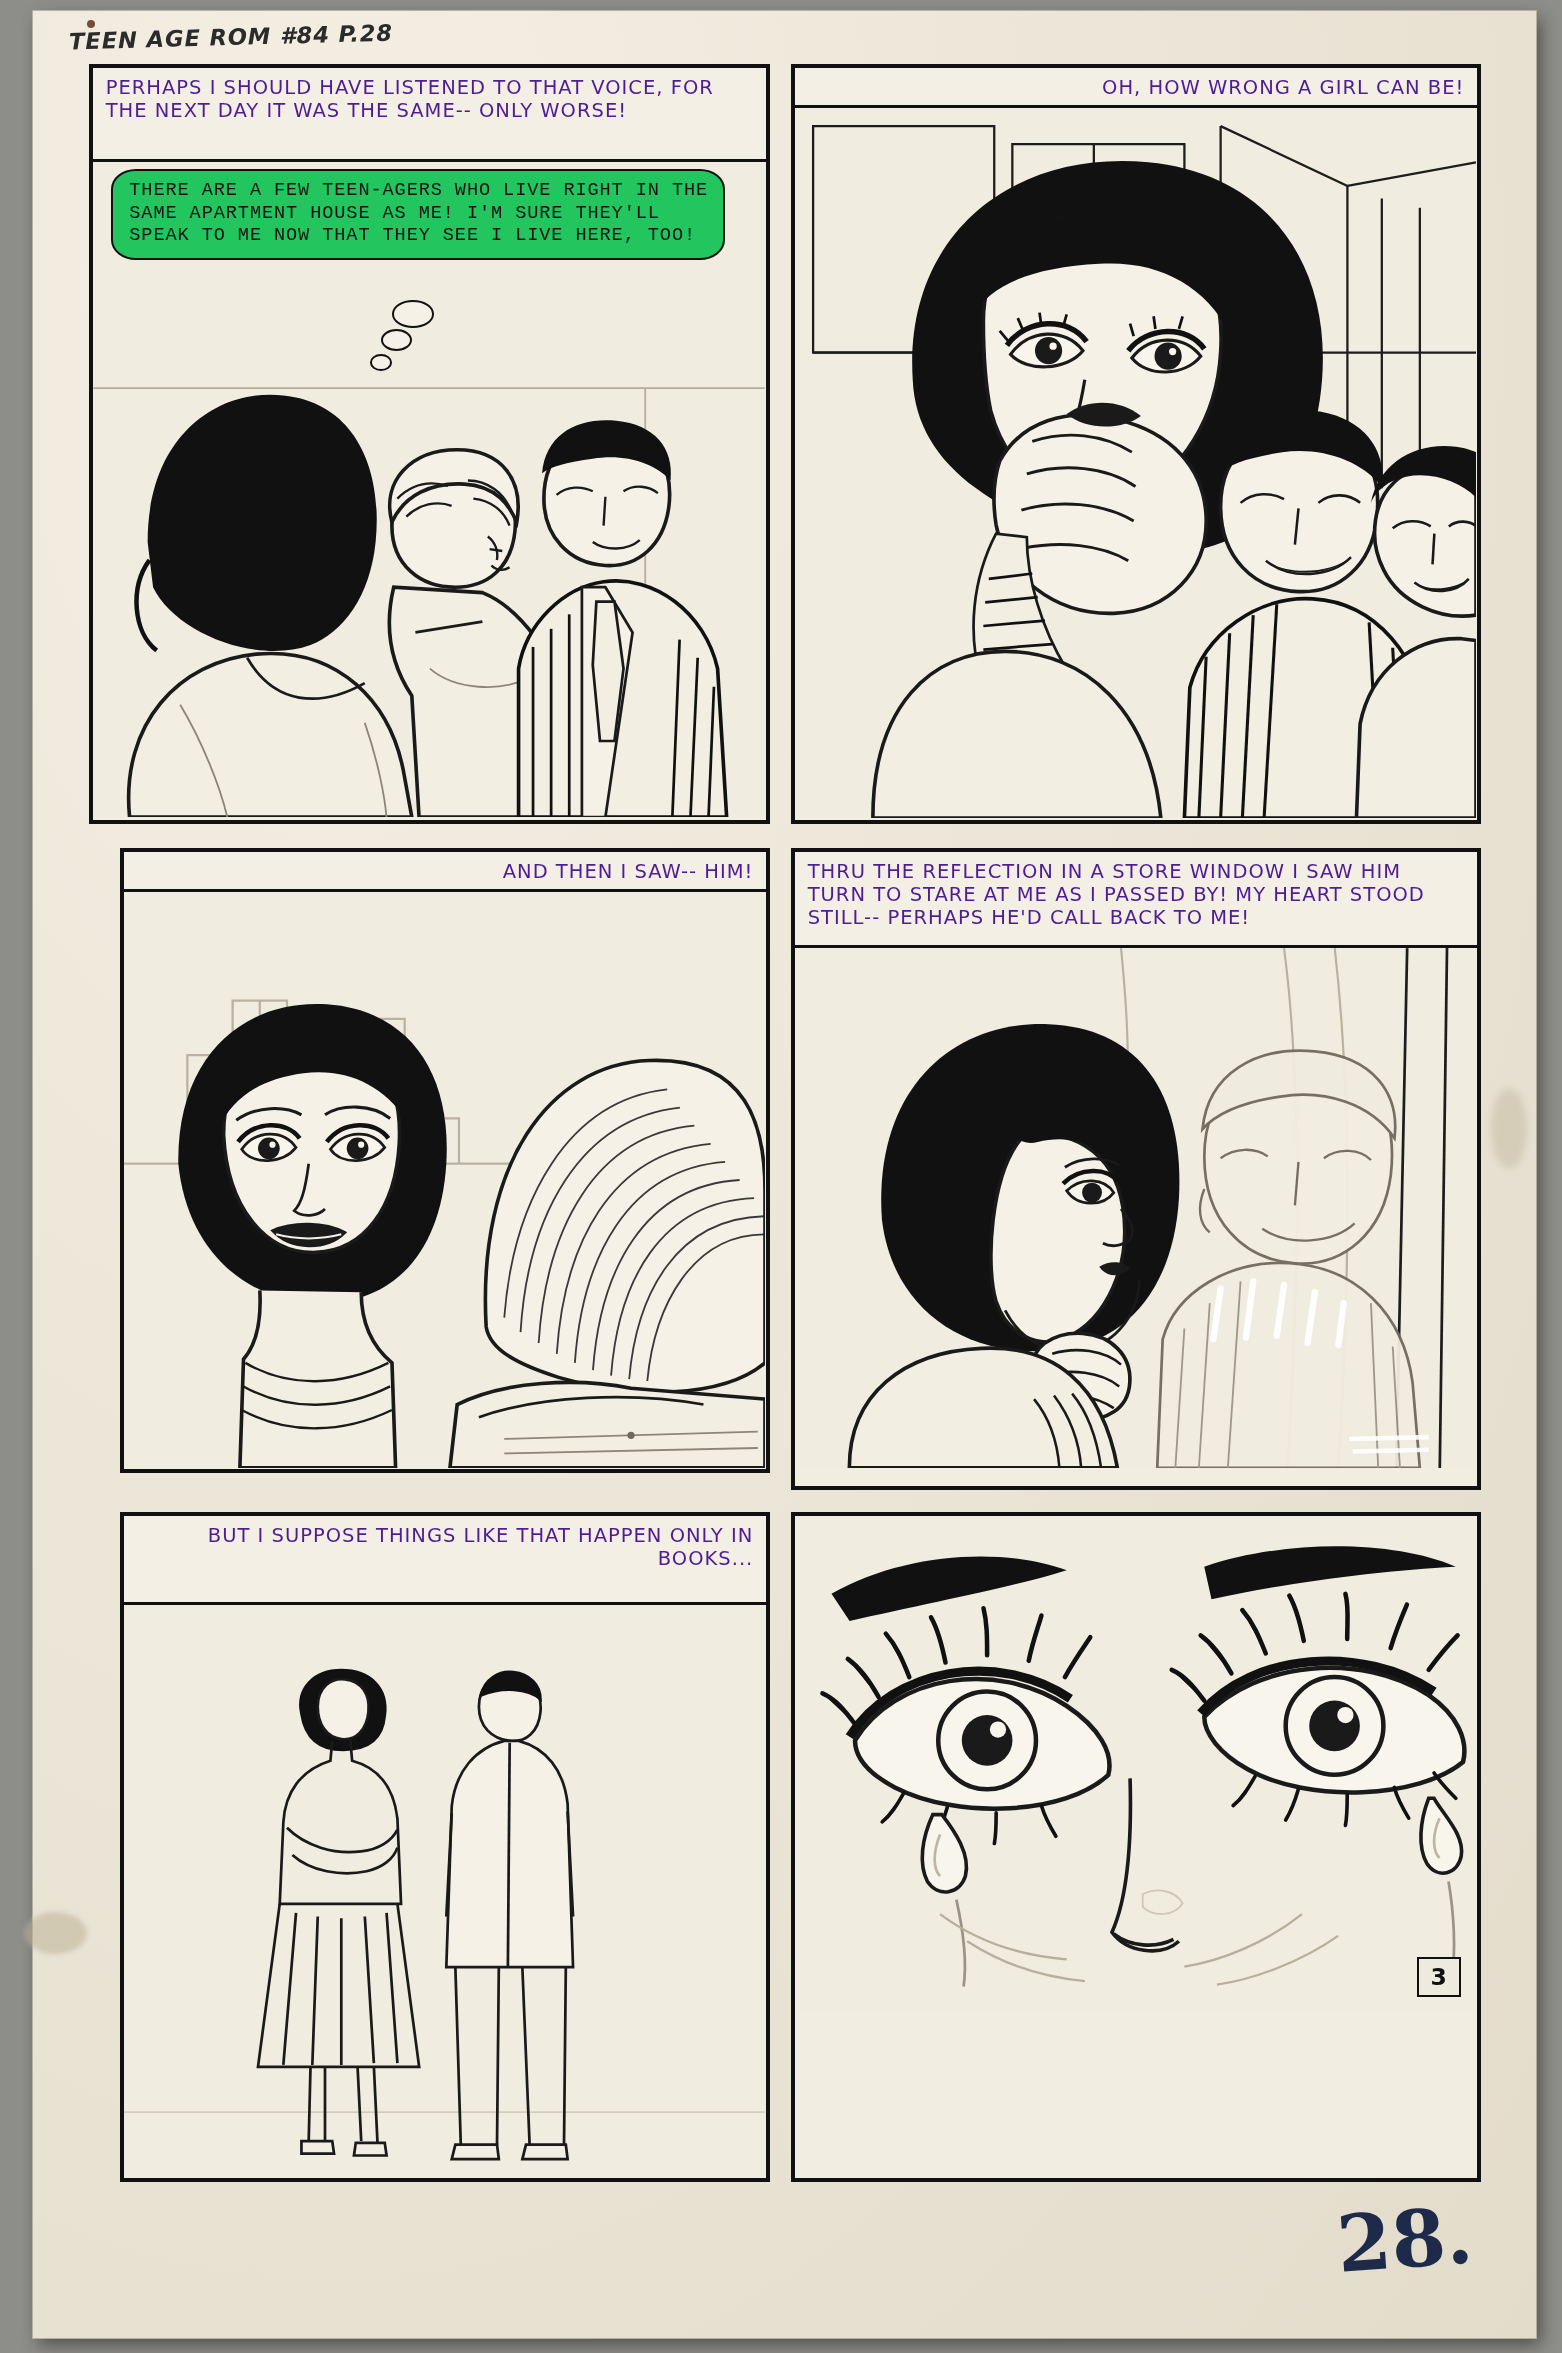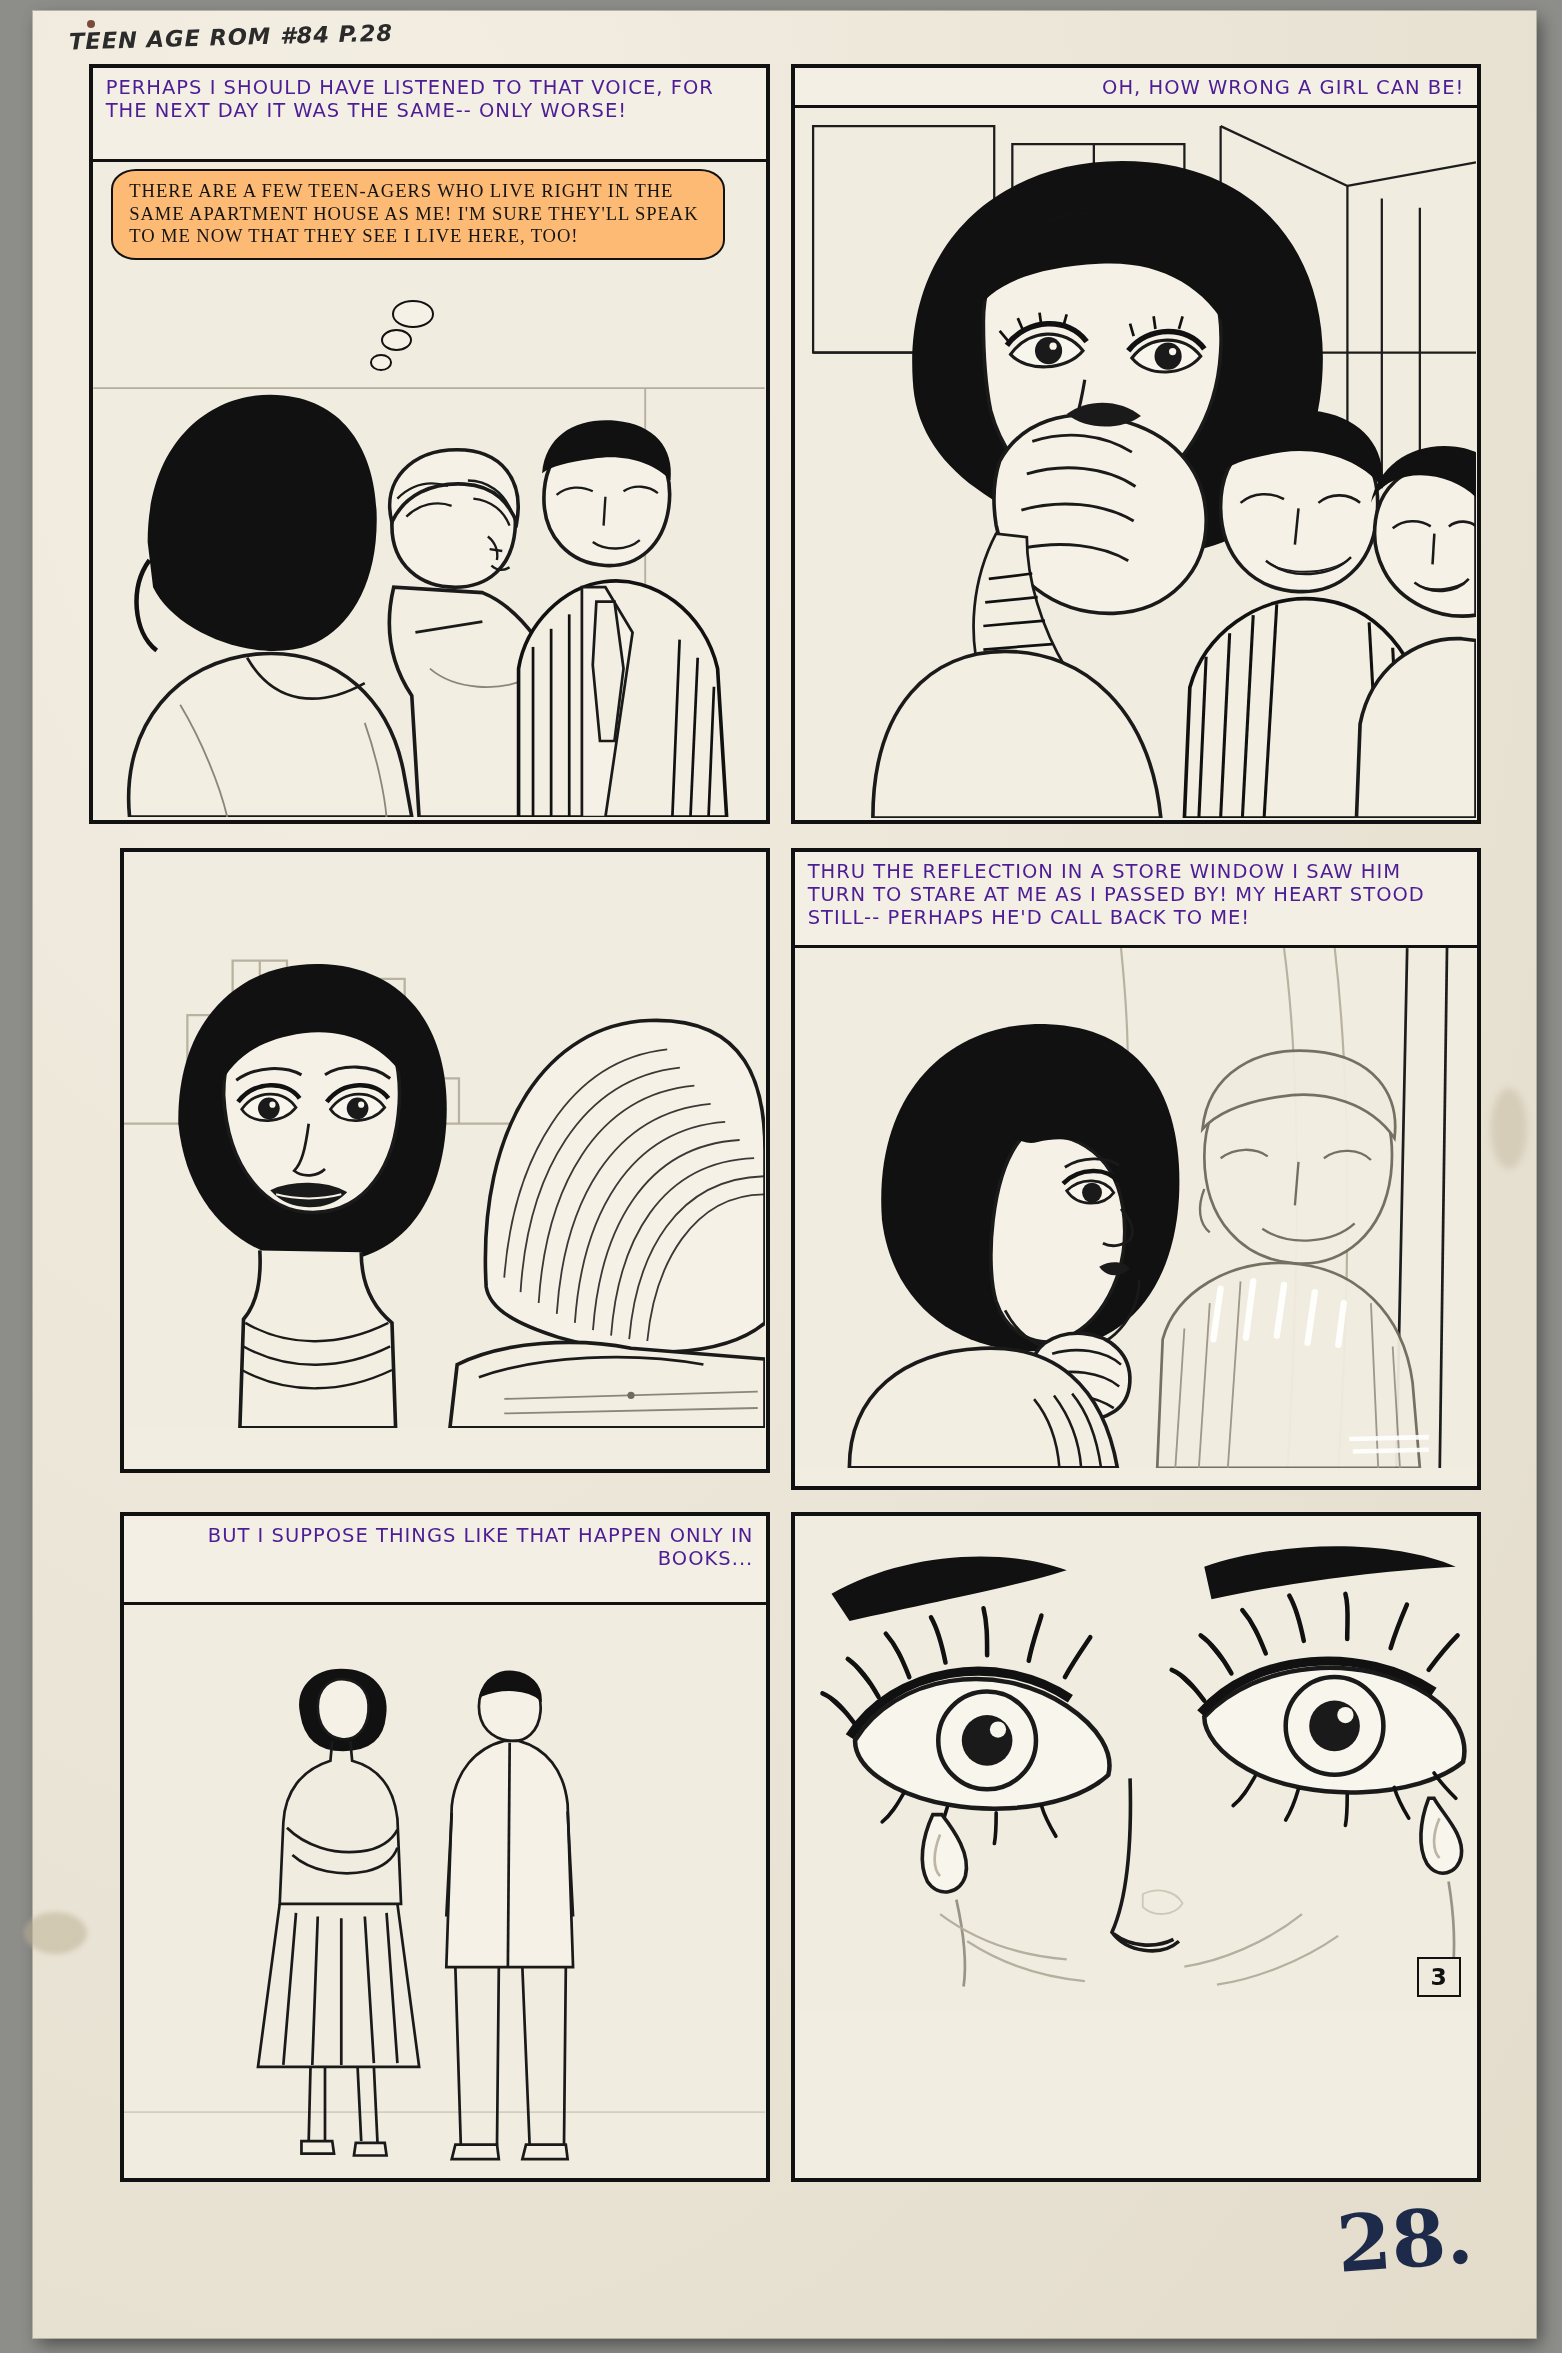--- a/index.html
+++ b/index.html
@@ -119,23 +119,23 @@
   }
 
   
   .thought {
     position: absolute;
     left: 12.7px;
     top: 94px;
     width: 507px;
     border: 2.7px solid #111;
     border-radius: 25px / 20px;
-    background: #fdba74;
+    background: #22c55e;
     padding: 9px 14.5px 11px 16.3px;
-    font-family: Liberation Serif, serif;
+    font-family: Liberation Mono, monospace;
     font-size: 18.6px;
     line-height: 1.2;
     letter-spacing: 0.9px;
     text-transform: uppercase;
     color: #141414;
     z-index: 6;
   }
   .bubble-dot {
     position: absolute;
     border: 2.7px solid #111;
@@ -332,20 +332,23 @@
               <path d="M706 470 L704 504"></path>
               <path d="M684 524 C702 538 730 536 744 520"></path>
             </g>
             <path d="M684 524 C702 538 730 536 744 520 C726 532 700 534 684 524 Z" fill="#1a1a1a"></path>
             <path d="M620 784 L624 680 C636 620 684 584 736 586 L752 588 L752 784 Z" fill="#f3eee2" stroke="#1a1a1a" stroke-width="4"></path>
           </svg>
         </div>
       </div>
 
       <div class="panel" style="left:53px; top:784px; width:650px; height:625px;">
+        <div class="caption center" style="height:40px;">
+          <span>AND THEN I SAW-- HIM!</span>
+        </div>
         <div class="art" style="height:576px;">
           <svg width="641" height="576" viewBox="0 0 708 636">
 
             <g stroke="#b9b2a0" stroke-width="2.5" fill="none">
               <path d="M70 300 L70 180 L120 180 L120 120 L180 120 L180 200 L250 200 L250 140 L310 140 L310 250 L370 250 L370 300"></path>
               <line x1="0" y1="300" x2="708" y2="300"></line>
               <line x1="94" y1="180" x2="94" y2="300"></line>
               <line x1="150" y1="120" x2="150" y2="300"></line>
               <line x1="216" y1="200" x2="216" y2="300"></line>
               <line x1="280" y1="140" x2="280" y2="300"></line>

